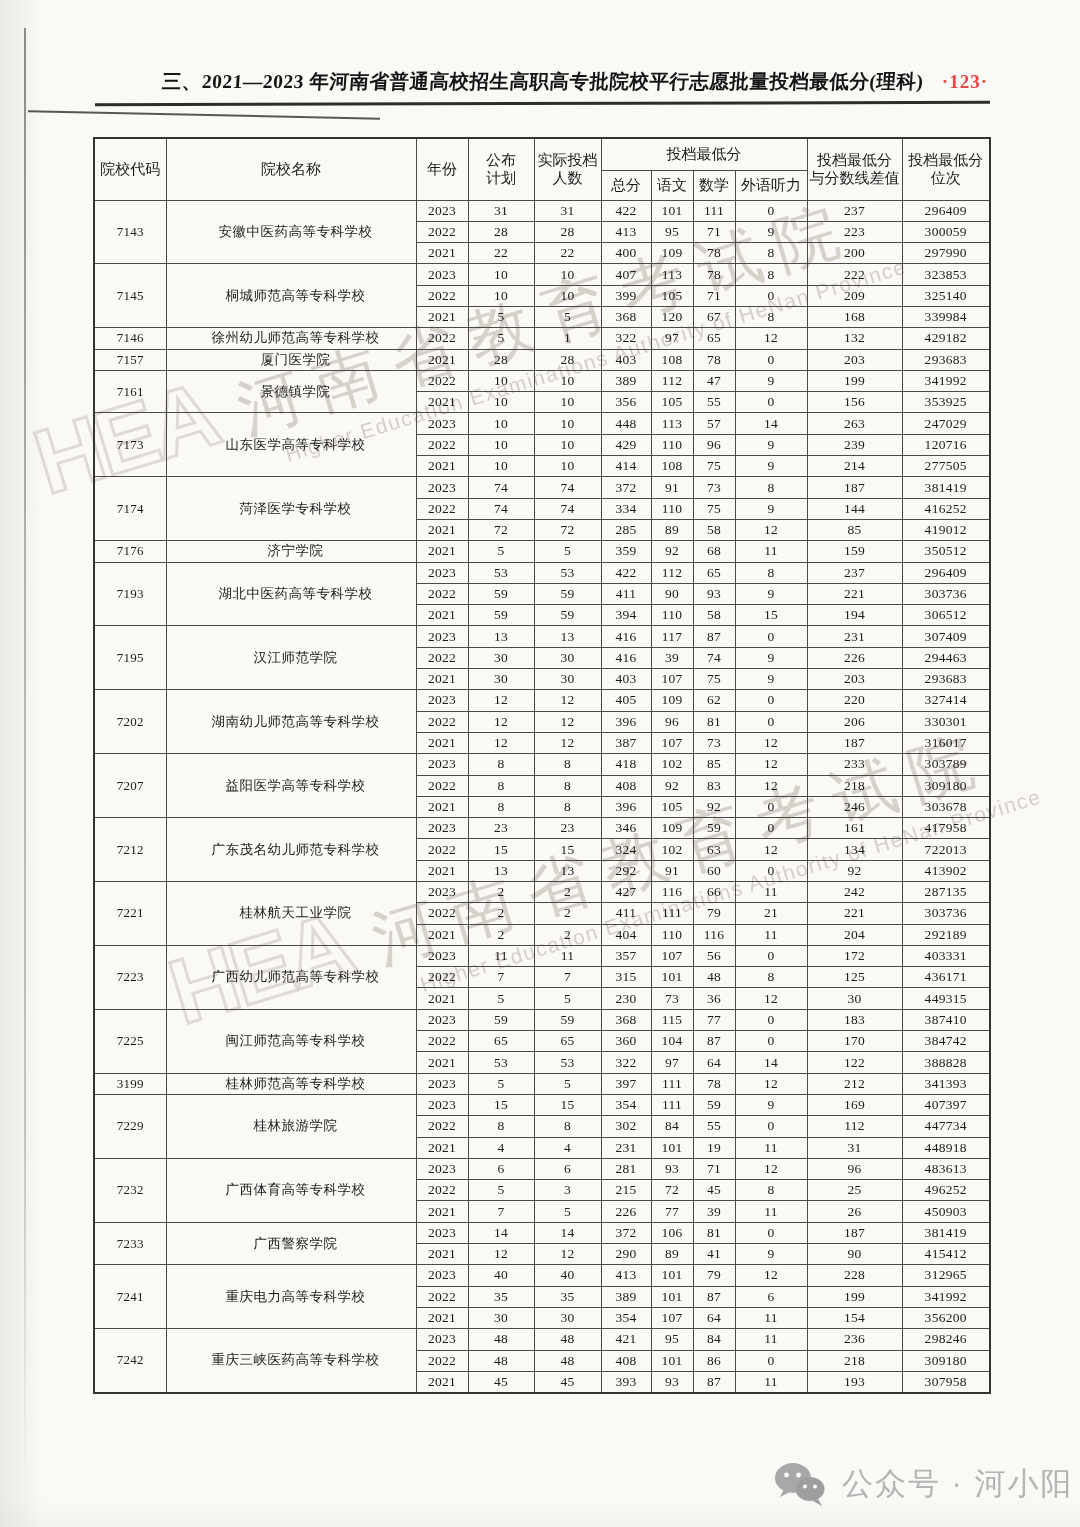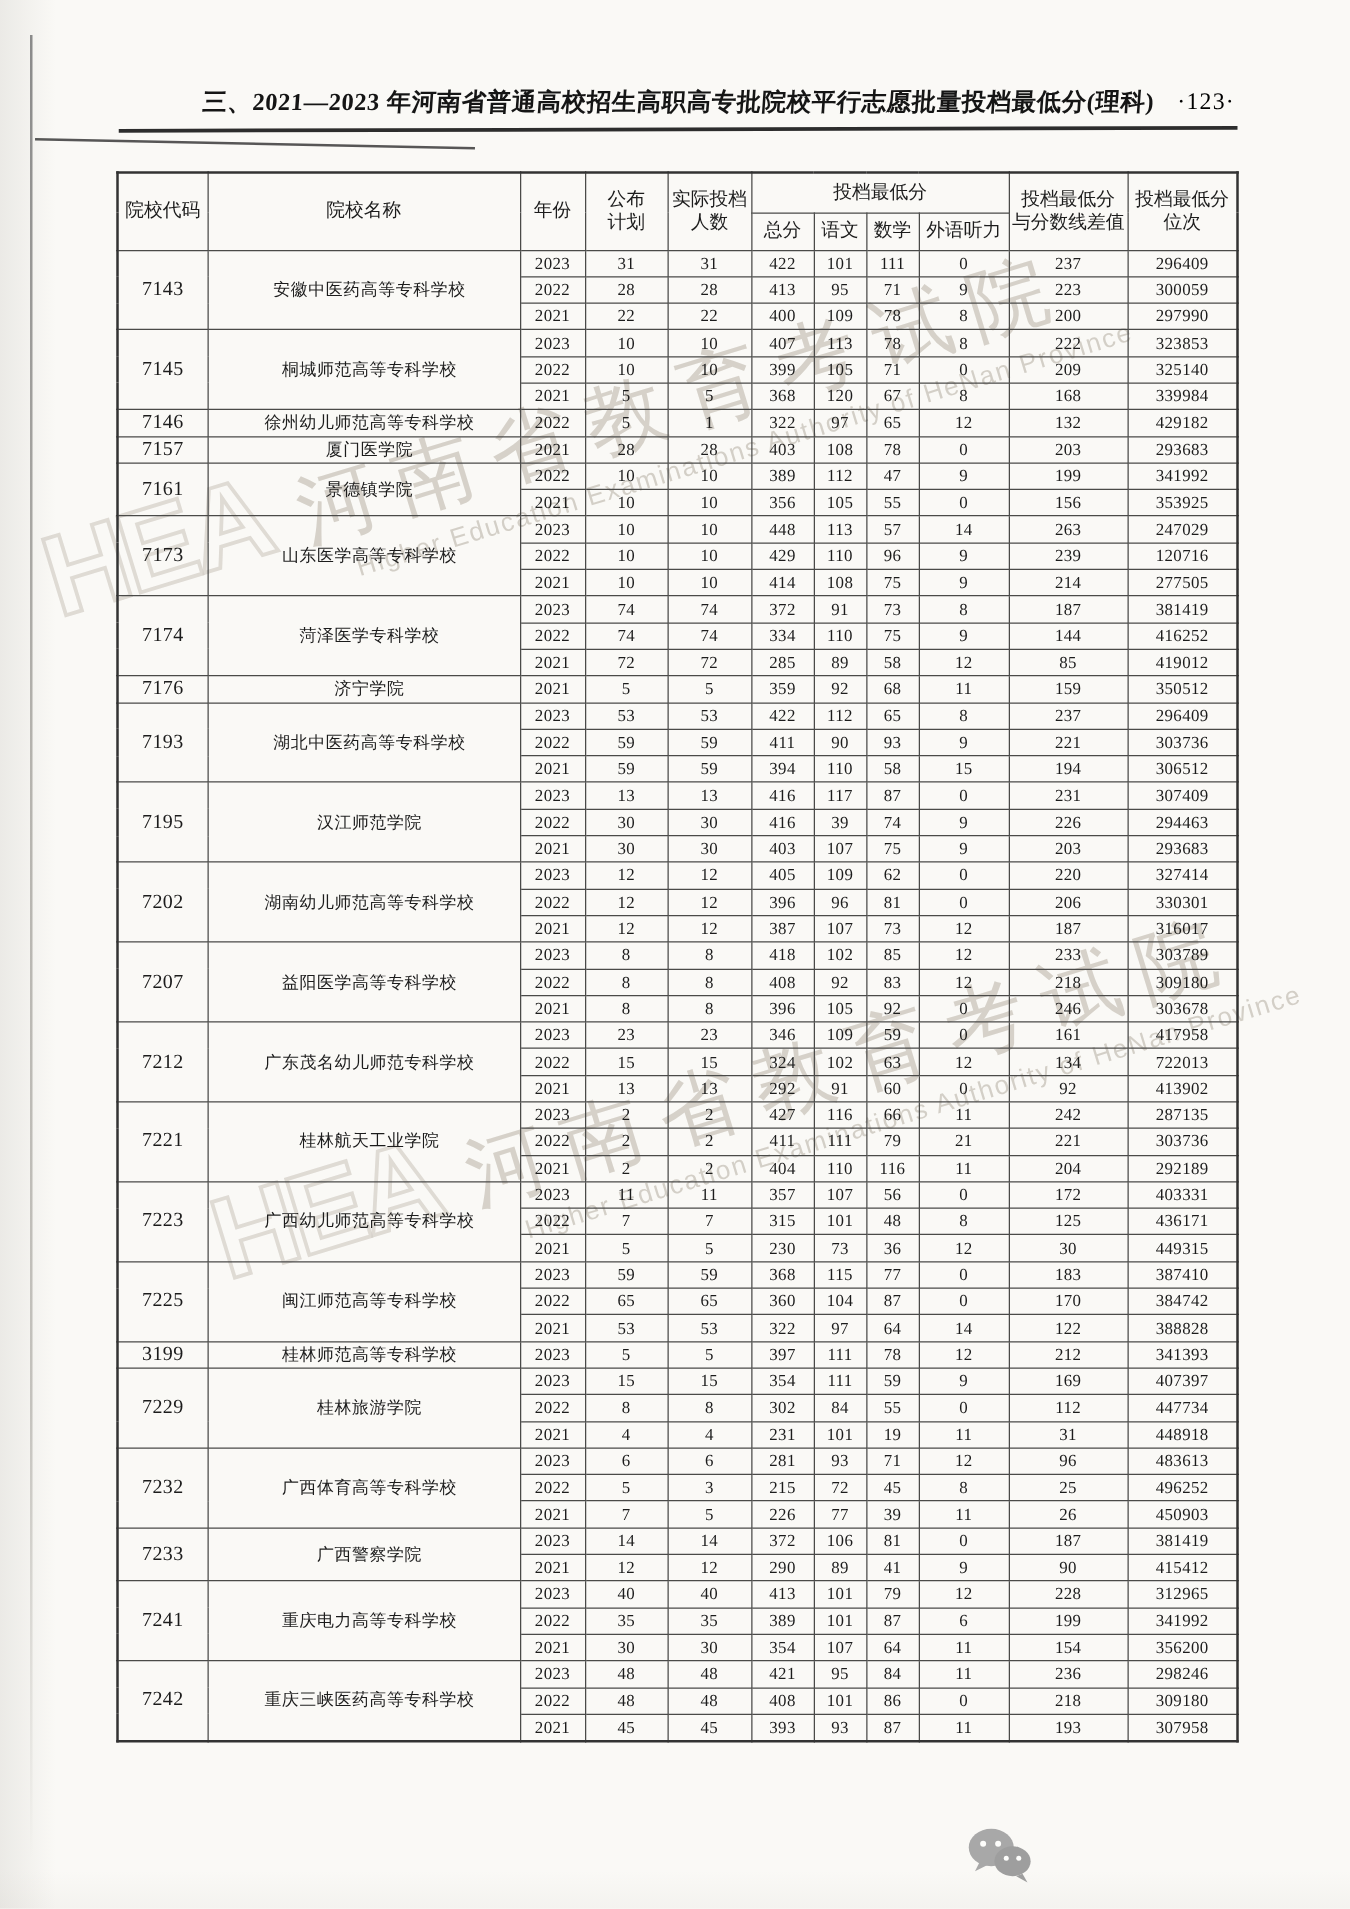--- a/index.html
+++ b/index.html
@@ -28,21 +28,21 @@
   .page-header {
     position:absolute; left:95px; top:68px; width:895px; height:30px;
     text-align:center;
   }
   .page-title {
     font-size:19.5px; font-weight:bold; letter-spacing:.5px; color:#151515;
     display:inline-block; transform:skewX(-4deg);
   }
   .page-number {
     position:absolute; right:2px; top:3px;
-    font-size:19px; font-weight:normal; color:#000000; letter-spacing:1px;
+    font-size:19px; font-weight:bold; color:#ef4444; letter-spacing:1px;
   }
   .rule-main {
     position:absolute; left:95px; top:102px; width:895px; height:3px;
     background:#2d2d2d; transform:rotate(-.15deg);
   }
   .rule-skew {
     position:absolute; left:28px; top:114px; width:352px; height:2px;
     background:#3a3a3a; transform:rotate(1.2deg); opacity:.85;
   }
 
@@ -80,21 +80,21 @@
   .score-table { border:2px solid #333; }
   .score-table thead th {
     font-size:15px; font-weight:normal; white-space:pre-line; line-height:1.25;
   }
   .score-table thead tr.h1 th { height:32px; }
   .score-table thead tr.h2 th { height:30px;margin-top:40px; }
   .score-table tbody td { height:21.3px; letter-spacing:.3px; }
   .score-table tbody td.name {
     text-align:center; padding-left:9px; font-size:13.5px; letter-spacing:.5px;
   }
-  .score-table tbody td.code { font-size:16px; }
+  .score-table tbody td.code { font-size:13px; }
 
   
   .footer-brand {
     position:absolute; left:772px; top:1458px; height:52px;
     display:flex; align-items:center; gap:14px; z-index:2;
   }
   .footer-brand .label {
     font-family:"Liberation Sans","DejaVu Sans",sans-serif;
     font-size:31px; color:#b4b4b4; letter-spacing:2px; white-space:nowrap;
   }
@@ -832,13 +832,14 @@
   <svg class="wechat-icon" viewBox="0 0 56 46">
     <ellipse cx="21" cy="17" rx="18" ry="15" fill="#a8a8a8"></ellipse>
     <path d="M12 28 L8 36 L18 31 Z" fill="#a8a8a8"></path>
     <circle cx="14.5" cy="14" r="2.4" fill="#fdfdfb"></circle>
     <circle cx="26.5" cy="14" r="2.4" fill="#fdfdfb"></circle>
     <ellipse cx="38" cy="28" rx="14.5" ry="12" fill="#9e9e9e"></ellipse>
     <path d="M46 38 L50 45 L41 40 Z" fill="#9e9e9e"></path>
     <circle cx="33" cy="25.5" r="2" fill="#fdfdfb"></circle>
     <circle cx="43" cy="25.5" r="2" fill="#fdfdfb"></circle>
   </svg>
+  <span class="label">公众号 · 河小阳</span>
 </div>
 
 </body></html>

